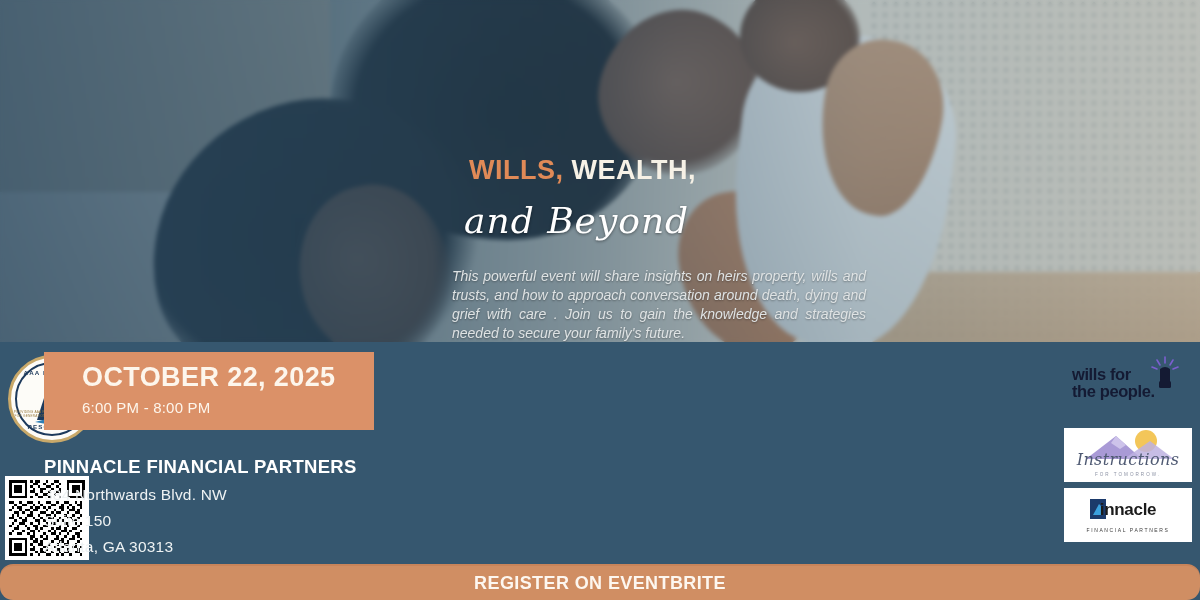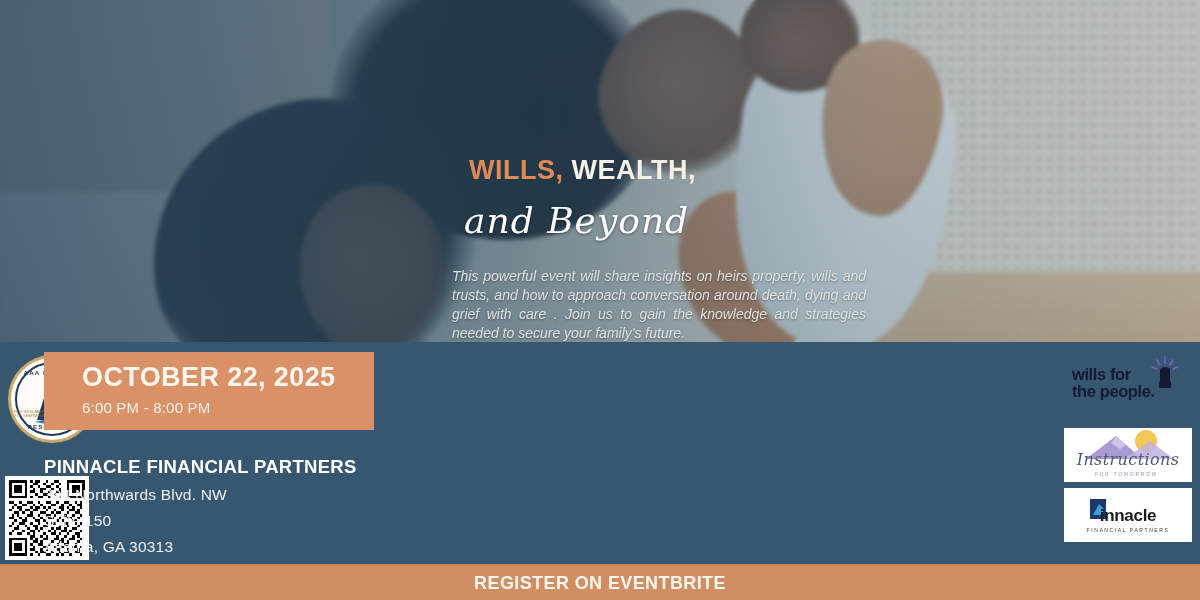--- a/index.html
+++ b/index.html
@@ -409,21 +409,20 @@
   }
   .pin-name {
     position: absolute;
     left: 0; right: 0;
     top: 12px;
     text-align: center;
     font-size: 17px;
     font-weight: bold;
     color: #1b1b1b;
     letter-spacing: -.3px;
-    margin-top: 6px;
   }
   .pin-sub {
     position: absolute;
     left: 0; right: 0;
     bottom: 9px;
     text-align: center;
     font-size: 5px;
     letter-spacing: 1.6px;
     color: #3a3a3a;
   }
@@ -439,20 +438,21 @@
     left: 0;
     top: 564px;
     width: 1200px;
     height: 36px;
     background: #d08e63;
     border-top: 2px solid #c8845a;
     box-sizing: border-box;
     display: flex;
     align-items: center;
     justify-content: center;
+    border-radius: 13px;
   }
   .footer-label {
     font-size: 18px;
     font-weight: bold;
     color: #fdf7f0;
     letter-spacing: .4px;
   }
 </style>
 </head>
 <body>

